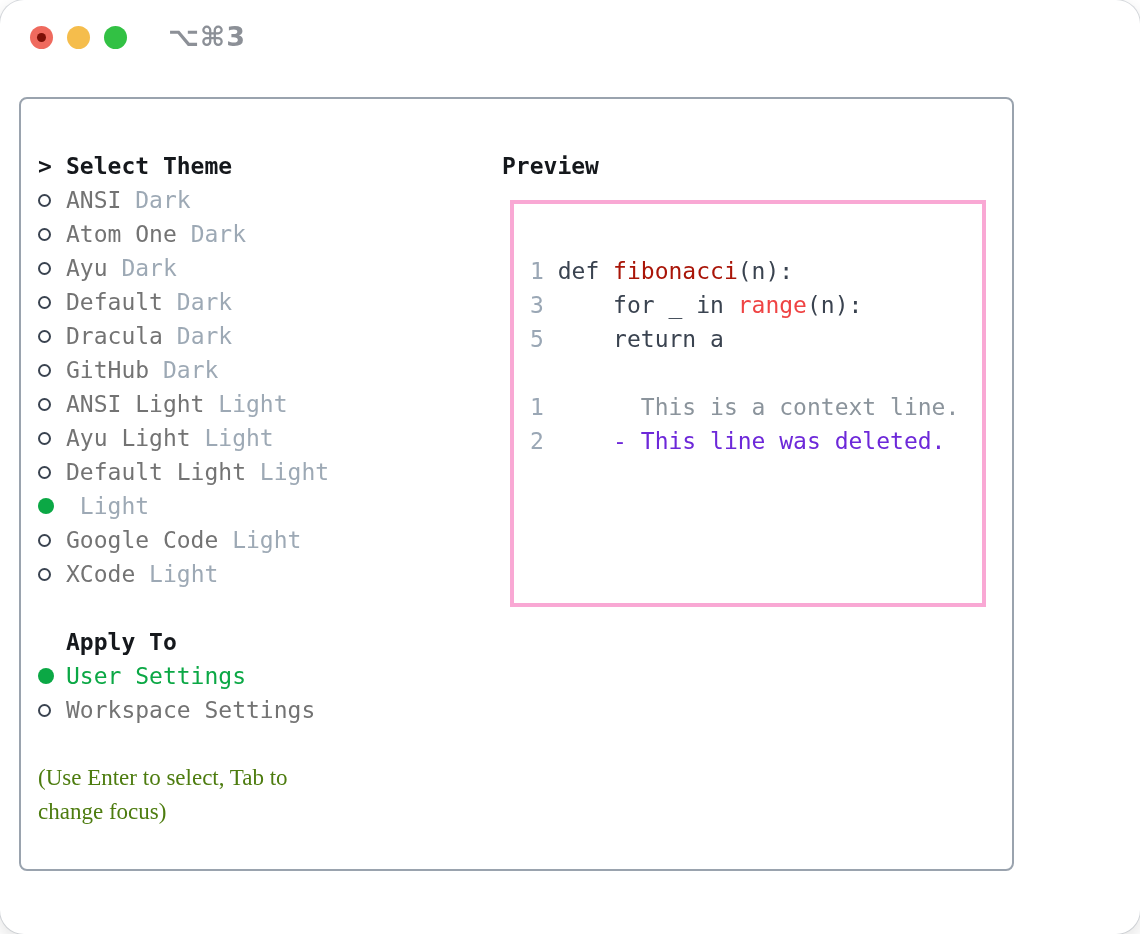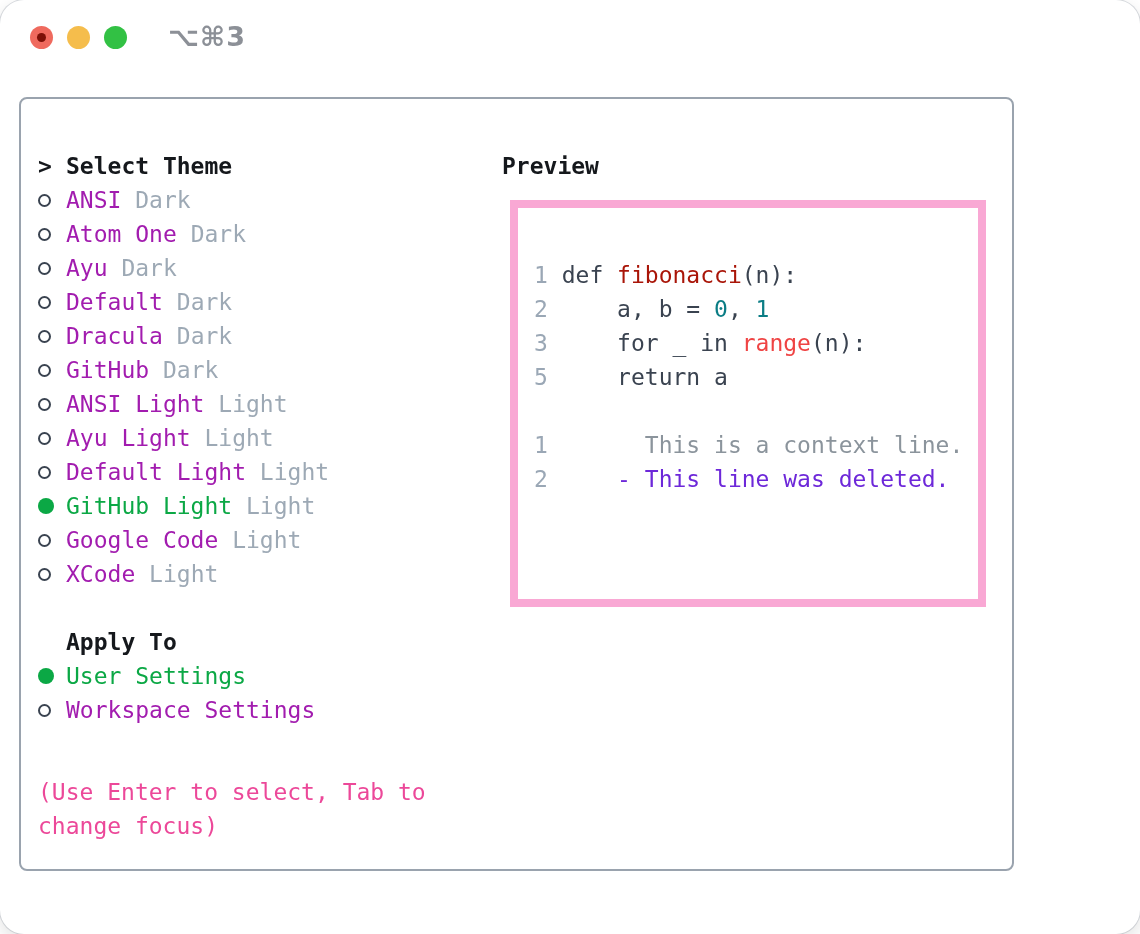--- a/index.html
+++ b/index.html
@@ -30,30 +30,30 @@
   }
   .left-col { width:481px; padding:50px 0 0 17px; }
   .right-col { flex:1; padding-top:50px; }
   
   .row { display:flex; align-items:center; height:34px; white-space:pre; }
   .marker { width:28px; display:flex; align-items:center; flex:none; }
   .ring { width:13px; height:13px; border:2px solid #3a4350; border-radius:50%; }
   .dot  { width:16px; height:16px; background:#0ba845; border-radius:50%; }
   .hdr  { font-weight:bold; color:#15181c; }
   .prompt { font-weight:bold; color:#15181c; }
-  .theme-name { color:#a21caf; }
+  .theme-name { color:#737373; }
   .theme-name.sel { color:#0ba845; }
   .variant { color:#9da9b5; margin-left:1ch; }
   .apply-section { margin-top:34px; }
-  .help { margin-top:48px; color:#ec4899; padding-right:30px; }
+  .help { margin-top:34px; color:#4d7c0f; padding-right:30px;font-family:Liberation Serif, serif; }
   .help div { height:34px; white-space:pre; }
   
   .preview-hdr-row { height:34px; display:flex; align-items:flex-start; }
   .preview-box {
-    margin:17px 26px 0 8px; height:407px; border:8px solid #f9a8d4;
+    margin:17px 26px 0 8px; height:407px; border:4px solid #f9a8d4;
     padding:50px 14px 0 16px; background:#fff; overflow:hidden;
   }
   .code-row { height:34px; white-space:pre; }
   .linenum { color:#9aa7b5; }
   .tok-code { color:#3a4350; }
   .tok-func { color:#a91508; }
   .tok-number { color:#0b7d85; }
   .tok-builtin { color:#ef4444; }
   .diff-context { color:#8b949c; }
   .diff-del { color:#6d28d9; }
@@ -85,21 +85,21 @@
       <div id="theme-list">
           <div class="row"><span class="marker"><span class="ring"></span></span><span class="theme-name">ANSI</span><span class="variant">Dark</span></div>
           <div class="row"><span class="marker"><span class="ring"></span></span><span class="theme-name">Atom One</span><span class="variant">Dark</span></div>
           <div class="row"><span class="marker"><span class="ring"></span></span><span class="theme-name">Ayu</span><span class="variant">Dark</span></div>
           <div class="row"><span class="marker"><span class="ring"></span></span><span class="theme-name">Default</span><span class="variant">Dark</span></div>
           <div class="row"><span class="marker"><span class="ring"></span></span><span class="theme-name">Dracula</span><span class="variant">Dark</span></div>
           <div class="row"><span class="marker"><span class="ring"></span></span><span class="theme-name">GitHub</span><span class="variant">Dark</span></div>
           <div class="row"><span class="marker"><span class="ring"></span></span><span class="theme-name">ANSI Light</span><span class="variant">Light</span></div>
           <div class="row"><span class="marker"><span class="ring"></span></span><span class="theme-name">Ayu Light</span><span class="variant">Light</span></div>
           <div class="row"><span class="marker"><span class="ring"></span></span><span class="theme-name">Default Light</span><span class="variant">Light</span></div>
-          <div class="row"><span class="marker"><span class="dot"></span></span><span class="theme-name sel">GitHub Light</span><span class="variant">Light</span></div>
+          <div class="row"><span class="marker"><span class="dot"></span></span><span class="variant">Light</span></div>
           <div class="row"><span class="marker"><span class="ring"></span></span><span class="theme-name">Google Code</span><span class="variant">Light</span></div>
           <div class="row"><span class="marker"><span class="ring"></span></span><span class="theme-name">XCode</span><span class="variant">Light</span></div>
         </div>
 
       <div class="apply-section">
         <div class="row">
           <span class="marker"></span>
           <span class="hdr">Apply To</span>
         </div>
         <div id="apply-list">
@@ -114,21 +114,20 @@
       </div>
     </div>
 
     <div class="right-col">
       <div class="preview-hdr-row">
         <span class="hdr">Preview</span>
       </div>
       <div class="preview-box">
         <div id="code-lines">
             <div class="code-row"><span class="linenum">1</span> <span class="tok-code">def </span><span class="tok-func">fibonacci</span><span class="tok-code">(n):</span></div>
-            <div class="code-row"><span class="linenum">2</span> <span class="tok-code">    a, b = </span><span class="tok-number">0</span><span class="tok-code">, </span><span class="tok-number">1</span></div>
             <div class="code-row"><span class="linenum">3</span> <span class="tok-code">    for _ in </span><span class="tok-builtin">range</span><span class="tok-code">(n):</span></div>
             <div class="code-row"><span class="linenum">5</span> <span class="tok-code">    return a</span></div>
           </div>
         <div id="diff-lines">
             <div class="code-row"><span class="linenum">1</span>       <span class="diff-context">This is a context line.</span></div>
             <div class="code-row"><span class="linenum">2</span>     <span class="diff-del">- This line was deleted.</span></div>
           </div>
       </div>
     </div>
 

